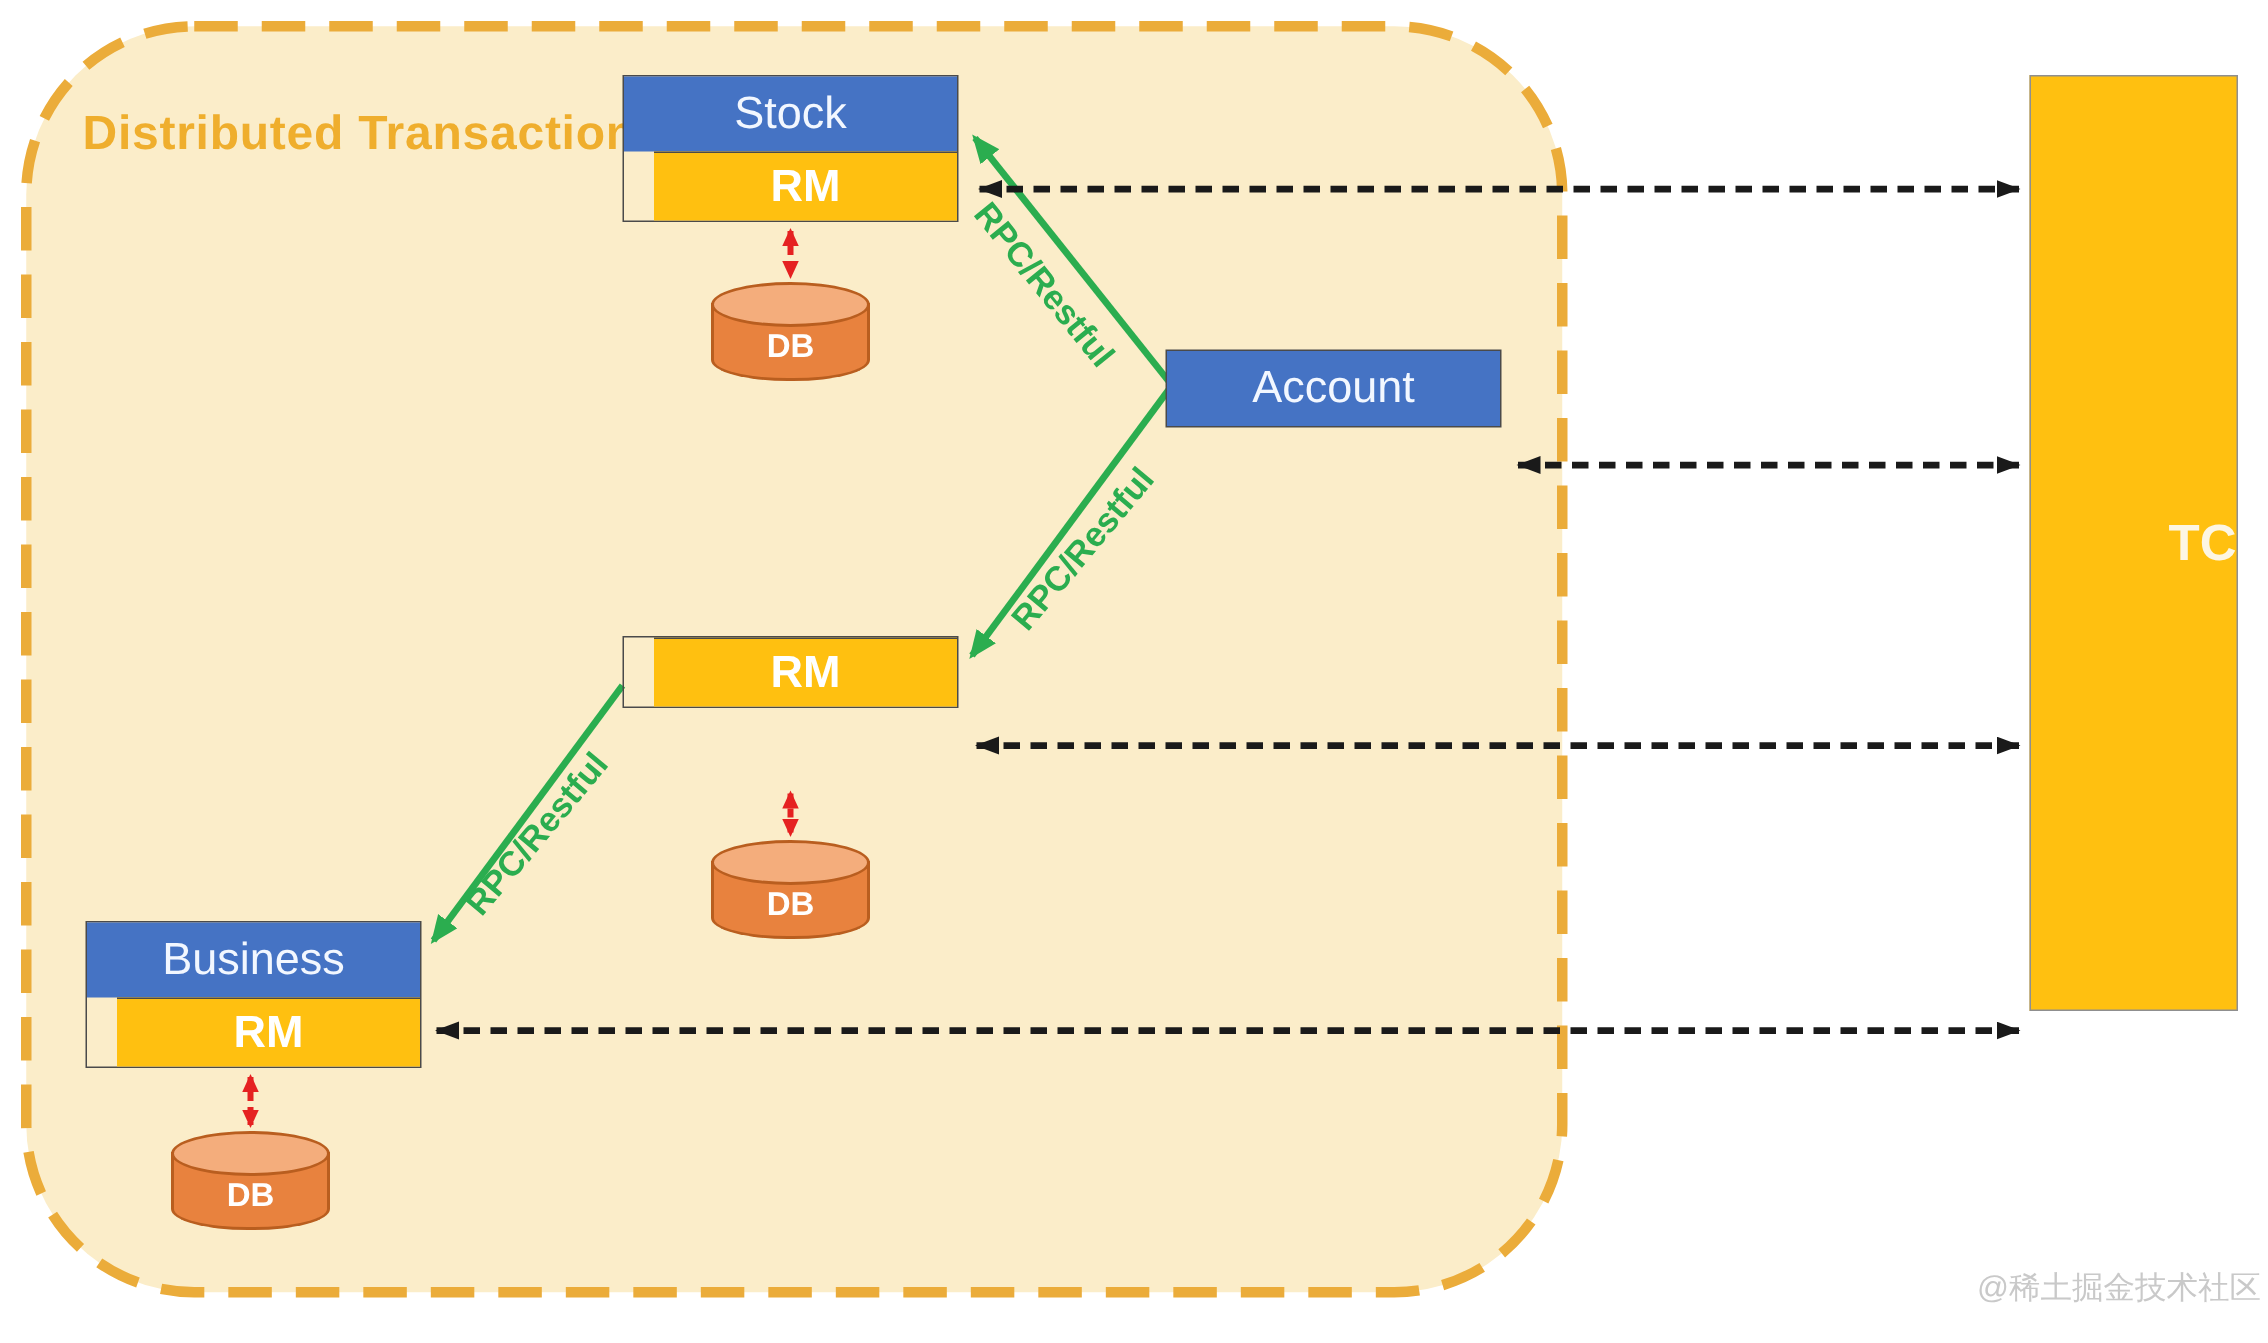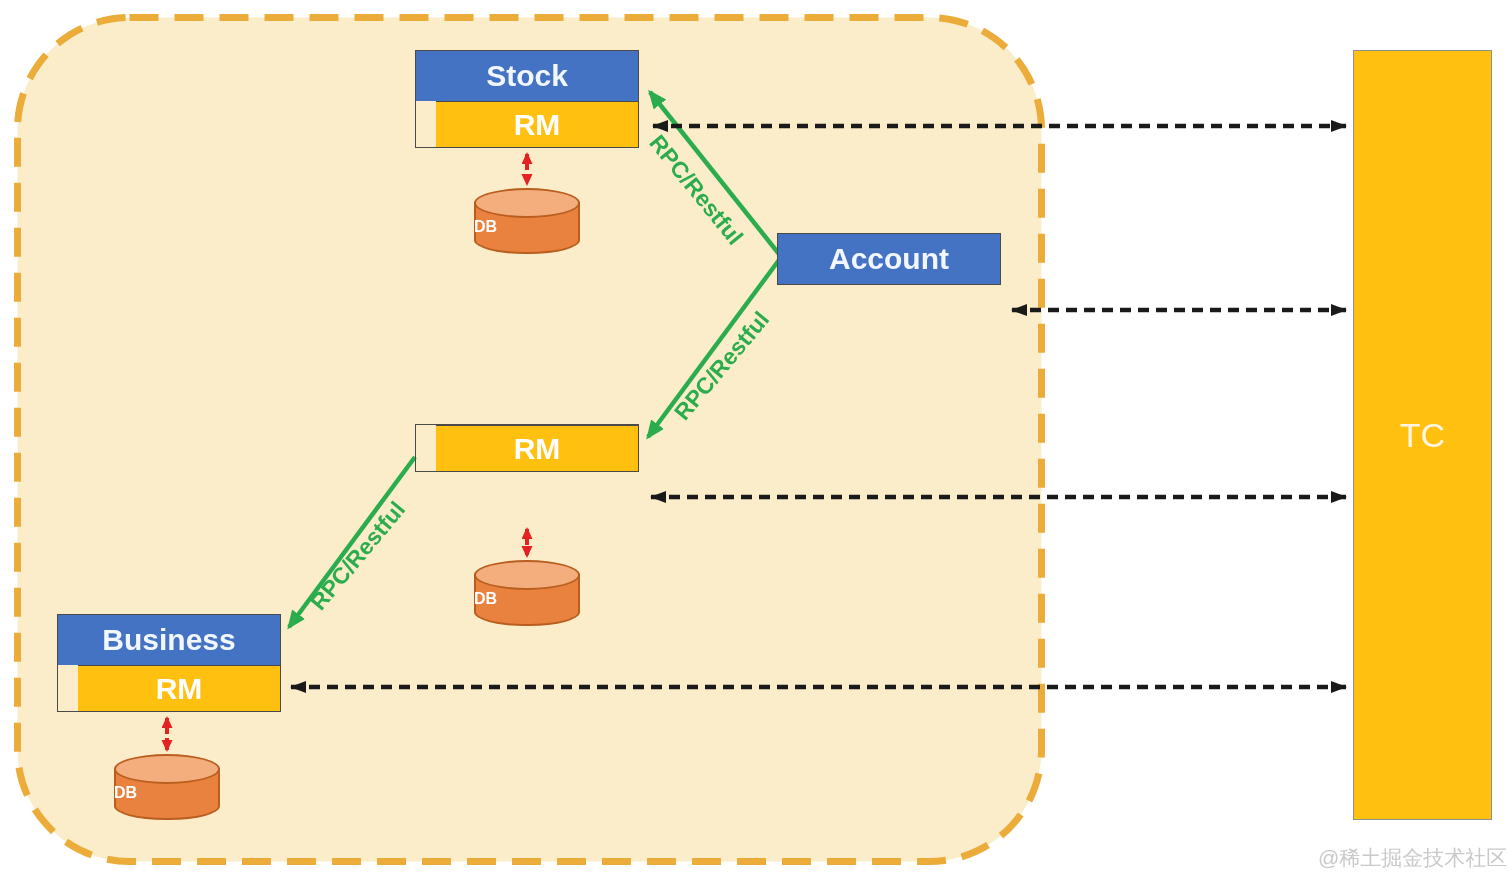--- a/index.html
+++ b/index.html
@@ -9,48 +9,48 @@
   }
   .layer{position:absolute;left:0;top:0;z-index:1;pointer-events:none;}
 
   .dt-title{
     position:absolute;z-index:2;left:55px;top:70px;
     font-size:32px;font-weight:bold;color:#EFAE2D;letter-spacing:.5px;white-space:nowrap;
   }
 
   .svc{position:absolute;z-index:2;width:224px;border:1.5px solid #4a4a4a;box-sizing:border-box;}
   .svc-name{
-    height:50px;background:#4573C4;color:#F2F7FF;font-size:30px;font-weight:bold;
+    height:50px;background:#4573C4;color:#F2F7FF;font-size:30px;font-weight:normal;
     display:flex;align-items:center;justify-content:center;
   }
   .svc-role{
     height:45px;background:#FFC010;color:#ffffff;font-size:30px;font-weight:bold;
     display:flex;align-items:center;justify-content:center;border-top:1.5px solid #4a4a4a;margin-left:20px;
   }
 
   .cyl{position:absolute;z-index:2;width:106px;height:70px;}
   .cyl-top{
     position:absolute;left:0;top:0;width:102px;height:26px;background:#F4AD7C;
     border:2px solid #B95E1F;border-radius:50%;z-index:2;
   }
   .cyl-body{
     position:absolute;left:0;top:14px;width:102px;height:50px;background:#E8823E;
     border:2px solid #B95E1F;border-top:none;
     border-radius:0 0 51px 51px / 0 0 14px 14px;z-index:1;
   }
   .cyl-label{
-    position:absolute;left:0;top:30px;width:106px;
-    color:#fff;font-size:16px;font-weight:bold;z-index:3;
+    position:absolute;left:0;top:30px;width:106px;text-align:center;
+    color:#fff;font-size:22px;font-weight:bold;z-index:3;
   }
 
   .tc{
-    position:absolute;z-index:2;left:1353px;top:50px;width:139px;height:770px;
+    position:absolute;z-index:2;left:1353px;top:50px;width:139px;height:624px;
     background:#FFC010;border:1.5px solid #8F8F8F;box-sizing:border-box;
-    display:flex;align-items:center;justify-content:center;
-    color:#FDF6E3;font-size:34px;font-weight:normal;
+    display:flex;align-items:center;justify-content:flex-end;
+    color:#FDF6E3;font-size:34px;font-weight:bold;
   }
 
   .rpc{
     position:absolute;z-index:2;color:#2BAD4F;font-size:23px;font-weight:bold;
     white-space:nowrap;
   }
 
   .watermark{
     position:absolute;z-index:2;left:1318px;top:844px;
     font-size:21px;color:#C9C9C9;white-space:nowrap;
@@ -83,20 +83,21 @@
     <line x1="653" y1="126" x2="1346" y2="126" stroke="#1A1A1A" stroke-width="4.5" stroke-dasharray="11 7" marker-start="url(#ah-black)" marker-end="url(#ah-black)"></line>
     <line x1="1012" y1="310" x2="1346" y2="310" stroke="#1A1A1A" stroke-width="4.5" stroke-dasharray="11 7" marker-start="url(#ah-black)" marker-end="url(#ah-black)"></line>
     <line x1="651" y1="497" x2="1346" y2="497" stroke="#1A1A1A" stroke-width="4.5" stroke-dasharray="11 7" marker-start="url(#ah-black)" marker-end="url(#ah-black)"></line>
     <line x1="291" y1="687" x2="1346" y2="687" stroke="#1A1A1A" stroke-width="4.5" stroke-dasharray="11 7" marker-start="url(#ah-black)" marker-end="url(#ah-black)"></line>
 
     <line x1="527" y1="154" x2="527" y2="184" stroke="#E52121" stroke-width="4" stroke-dasharray="6 4" marker-start="url(#ah-red)" marker-end="url(#ah-red)"></line>
     <line x1="527" y1="529" x2="527" y2="556" stroke="#E52121" stroke-width="4" stroke-dasharray="6 4" marker-start="url(#ah-red)" marker-end="url(#ah-red)"></line>
     <line x1="167" y1="718" x2="167" y2="750" stroke="#E52121" stroke-width="4" stroke-dasharray="6 4" marker-start="url(#ah-red)" marker-end="url(#ah-red)"></line>
   </svg>
 
+  <div class="dt-title">Distributed Transaction</div>
 
   <div class="svc" style="left:415px;top:50px;">
     <div class="svc-name">Stock</div>
     <div class="svc-role">RM</div>
   </div>
   <div class="cyl" style="left:474px;top:188px;">
     <div class="cyl-top"></div>
     <div class="cyl-body"></div>
     <div class="cyl-label">DB</div>
   </div>

